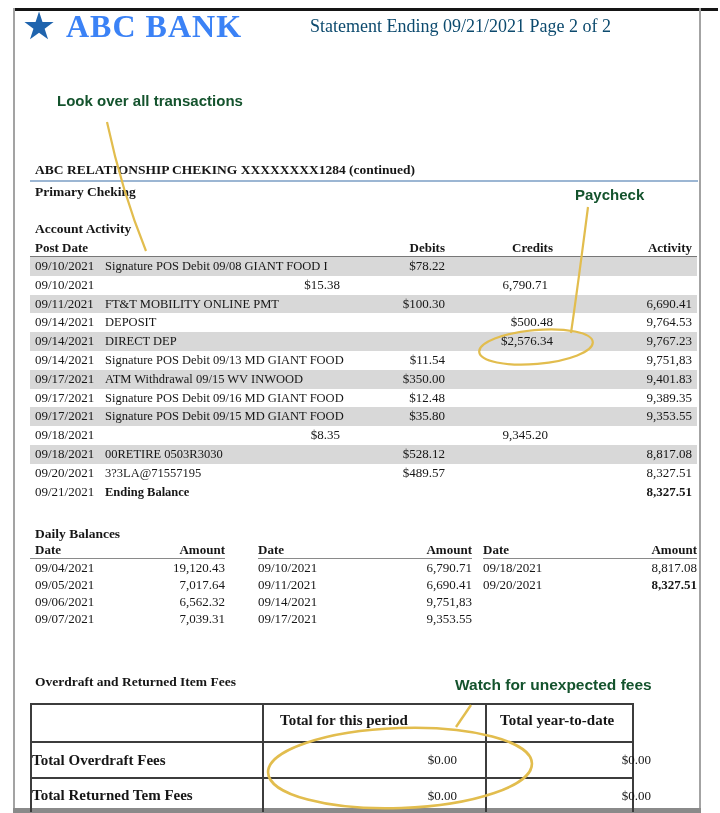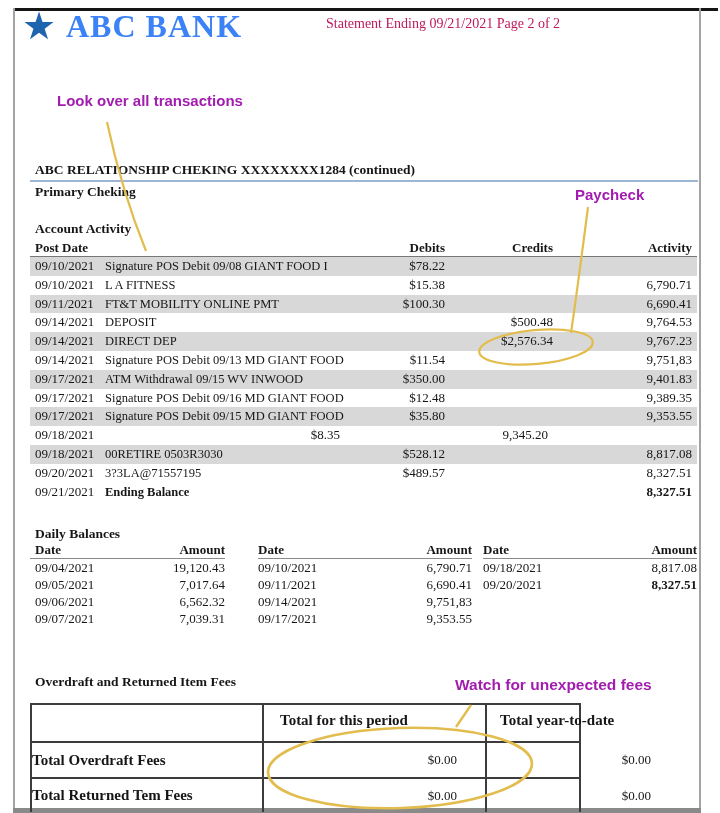--- a/index.html
+++ b/index.html
@@ -8,24 +8,24 @@
 
   
   .frame-top{position:absolute;left:13px;top:8px;width:705px;height:3px;background:#151515;}
   .frame-left{position:absolute;left:13px;top:8px;width:2px;height:805px;background:#a3a3a3;}
   .frame-right{position:absolute;left:699px;top:8px;width:2px;height:805px;background:#a3a3a3;}
   .frame-bottom{position:absolute;left:13px;top:808px;width:688px;height:5px;background:#8a8a8a;}
 
   
   .star{position:absolute;left:22px;top:4px;font-size:38px;color:#1f64ae;font-family:"DejaVu Sans",sans-serif;}
   .bank{position:absolute;left:66px;top:8px;font-size:32px;font-weight:bold;color:#3b82f6;letter-spacing:1px;}
-  .stmt{position:absolute;left:326px;top:16px;font-size:14px;color:#be185d;}
-
-  
-  .annot{position:absolute;font-family:"Liberation Sans",sans-serif;font-weight:bold;color:#a21caf;font-size:15px;white-space:nowrap;}
+  .stmt{position:absolute;left:310px;top:16px;font-size:18px;color:#0c4a6e;}
+
+  
+  .annot{position:absolute;font-family:"Liberation Sans",sans-serif;font-weight:bold;color:#14532d;font-size:15px;white-space:nowrap;}
   .a1{left:57px;top:92px;}
   .a2{left:575px;top:186px;}
   .a3{left:455px;top:676px;font-size:15.5px;}
   svg.overlay{position:absolute;left:0;top:0;width:720px;height:813px;pointer-events:none;}
 
   
   .acct-title{position:absolute;left:35px;top:162px;font-size:13.5px;font-weight:700;}
   .blue-rule{position:absolute;left:30px;top:180px;width:668px;height:2px;background:#9cb6d3;}
   .primary{position:absolute;left:35px;top:184px;font-size:13.5px;font-weight:700;}
   .sec-head{position:absolute;left:35px;font-size:13.5px;font-weight:700;}
@@ -50,21 +50,21 @@
   .db-row{display:grid;grid-template-columns:95px 100px 128px 119px 130px 95px;height:17px;line-height:17px;}
   .db-head{height:16px;line-height:14px;font-weight:700;}
   .db-head .u{border-bottom:1px solid #8a8a8a;}
   .pdA{padding-left:5px;}
   .mgB{margin-left:33px;}
   .pdB{padding-left:33px;}
   .mgC{margin-left:11px;}
   .pdC{padding-left:11px;}
 
   
-  .fees{position:absolute;left:30px;top:703px;width:551px;border:2px solid #3c3c3c;border-bottom:none;box-sizing:border-box;}
+  .fees{position:absolute;left:30px;top:703px;width:604px;border:2px solid #3c3c3c;border-bottom:none;box-sizing:border-box;}
   .frow{display:grid;grid-template-columns:230px 223px 190px;}
   .frow>div{box-sizing:border-box;}
   .f-head{height:36px;}
   .f-data{height:34px;border-top:2px solid #3c3c3c;}
   .f-data:last-child{height:33px;}
   .fcell-l{display:flex;align-items:center;font-size:15px;font-weight:700;}
   .fcell-mid{border-left:2px solid #3c3c3c;}
   .f-head .fcell-mid{padding-left:16px;padding-top:7px;font-size:15px;font-weight:700;}
   .f-head .fcell-r2{padding-left:13px;}
   .fval{display:flex;align-items:center;justify-content:flex-end;font-size:13px;}
@@ -103,21 +103,20 @@
     </div>
     <div>
         <div class="trow shaded">
           <div class="c date">09/10/2021</div>
           <div class="c desc">Signature POS Debit 09/08 GIANT FOOD I</div>
           <div class="c num">$78.22</div>
           <div class="c num"></div>
         </div>
         <div class="trow">
           <div class="c date">09/10/2021</div>
-          <div class="c desc">L A FITNESS</div>
           <div class="c num">$15.38</div>
           <div class="c num"></div>
           <div class="c num bal">6,790.71</div>
         </div>
         <div class="trow shaded">
           <div class="c date">09/11/2021</div>
           <div class="c desc">FT&amp;T MOBILITY ONLINE PMT</div>
           <div class="c num">$100.30</div>
           <div class="c num"></div>
           <div class="c num bal">6,690.41</div>

